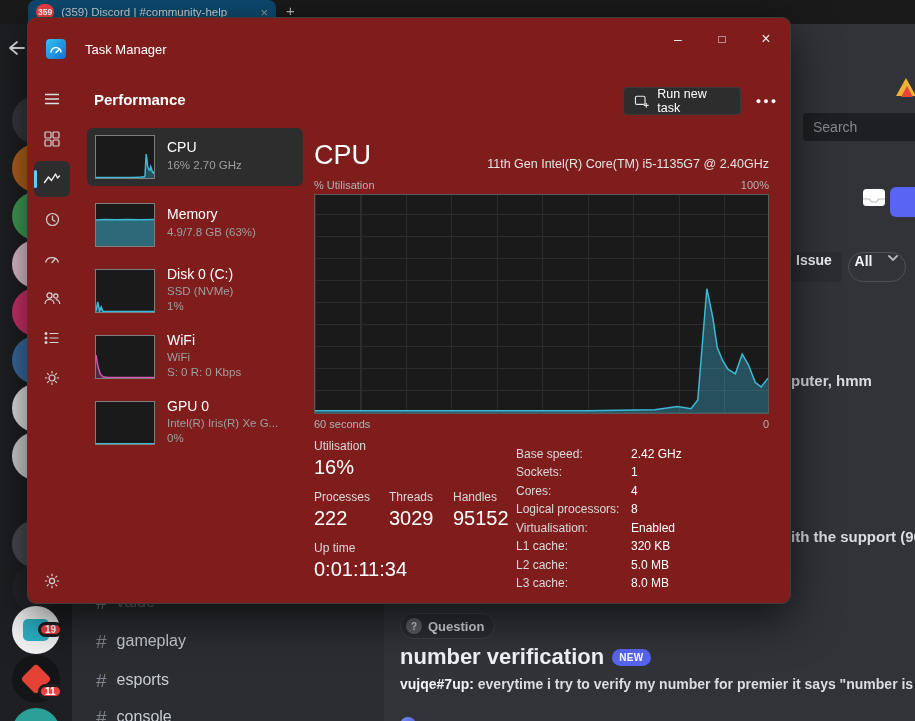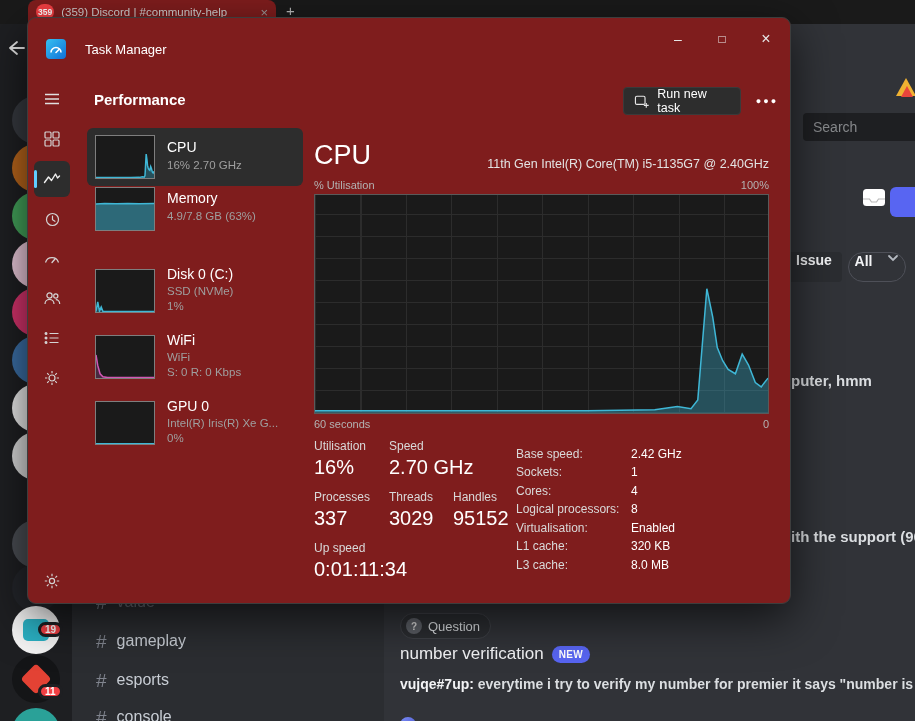--- a/index.html
+++ b/index.html
@@ -2,21 +2,21 @@
 <html><head>
 <meta charset="utf-8">
 <style>
   * { margin:0; padding:0; box-sizing:border-box; }
   html,body { background:#111; }
   body, input, button { font-family:"Liberation Sans","DejaVu Sans",sans-serif; }
   .stage { position:relative; width:915px; height:721px; overflow:hidden; background:#313338; }
 
   
   .tabbar { position:absolute; left:0; top:0; width:915px; height:24px; background:#1a1a1a; z-index:3; }
-  .tab { position:absolute; left:28px; top:0; width:248px; height:24px; background:#7f1d1d; border-radius:8px 8px 0 0; display:flex; align-items:center; gap:7px; padding:0 8px; }
+  .tab { position:absolute; left:28px; top:0; width:248px; height:24px; background:#0c4a6e; border-radius:8px 8px 0 0; display:flex; align-items:center; gap:7px; padding:0 8px; }
   .tab-badge { min-width:17px; height:16px; border-radius:9px; background:#f23f43; color:#fff; font-size:8.5px; font-weight:700; display:flex; align-items:center; justify-content:center; padding:0 2px; }
   .tab-title { flex:1; font-size:11.5px; color:#d2d2d2; white-space:nowrap; overflow:hidden; }
   .tab-close { color:#9d9d9d; font-size:13px; line-height:1; }
   .newtab { position:absolute; left:286px; top:3px; color:#bdbdbd; font-size:15px; line-height:1; }
 
   
   .rail { position:absolute; left:0; top:24px; width:72px; height:697px; background:#1e1f22; z-index:1; }
   .srv { position:absolute; left:12px; width:48px; height:48px; border-radius:50%; }
   .srv-badge { position:absolute; min-width:16px; height:15px; padding:0 4px; background:#f23f43; border:3px solid #1e1f22; border-radius:10px; color:#fff; font-size:10px; font-weight:700; display:flex; align-items:center; justify-content:center; z-index:2; }
 
@@ -28,23 +28,23 @@
   .chname.struck { color:#6d6f78; text-decoration:line-through; }
 
   
   .mainarea { position:absolute; left:384px; top:24px; width:531px; height:697px; background:#313338; z-index:1; }
   .dsearch { position:absolute; left:419px; top:89px; width:130px; height:28px; background:#1e1f22; border:none; border-radius:4px; color:#dbdee1; font-size:14px; padding:0 10px; outline:none; }
   .dsearch::placeholder { color:#87898c; }
   .tri { position:absolute; width:0; height:0; border-left:10px solid transparent; border-right:10px solid transparent; }
   .pillbtn { position:absolute; display:flex; align-items:flex-start; justify-content:center; }
   .qpill { position:absolute; left:16px; top:589px; height:26px; padding:0 10px 0 5px; border:1px solid #3f4147; background:#2b2d31; border-radius:13px; display:flex; align-items:center; gap:6px; }
   .qcirc { width:16px; height:16px; border-radius:50%; background:#5c5f66; color:#dcdcdc; font-size:10px; font-weight:700; display:flex; align-items:center; justify-content:center; }
-  .qlabel { font-size:13px; color:#dbdee1; font-weight:400; }
+  .qlabel { font-size:13px; color:#dbdee1; font-weight:700; }
   .post-title-row { position:absolute; left:16px; top:620px; display:flex; align-items:center; gap:8px; }
-  .post-title { font-size:17px; font-weight:400; color:#f2f3f5; }
+  .post-title { font-size:22px; font-weight:700; color:#f2f3f5; }
   .new-badge { background:#5865f2; color:#fff; font-size:10px; font-weight:800; letter-spacing:.4px; padding:3px 7px; border-radius:9px; }
   .post-preview { position:absolute; left:16px; top:652px; width:514px; font-size:14px; color:#dbdee1; font-weight:600; white-space:nowrap; overflow:hidden; }
   .post-preview b { color:#f2f3f5; font-weight:700; }
   .post-meta { position:absolute; left:16px; top:676px; display:flex; align-items:center; gap:6px; }
   .meta-avatar { width:16px; height:16px; border-radius:50%; background:linear-gradient(135deg,#7a8cf8,#4752c4); }
   .meta-count { font-size:13px; font-weight:700; color:#dbdee1; }
   .meta-dot { font-size:11px; color:#80848e; }
   .meta-time { font-size:13px; color:#949ba4;margin-top:35px; }
   .frag { position:absolute; font-size:15px; font-weight:600; color:#dbdee1; white-space:nowrap; }
 
@@ -292,21 +292,21 @@
     <div class="perf-item sel" style="top:110px;height:58px">
       <div class="mini" style="top:7px">
           <svg viewBox="0 0 100 100" preserveAspectRatio="none">
             <polygon points="0,100 0.00,99.00 60.00,99.00 75.00,98.50 80.00,97.00 83.00,98.00 84.50,94.00 86.50,43.00 87.80,56.00 88.80,70.00 90.00,76.00 91.20,80.00 92.80,82.00 94.30,73.00 95.70,78.00 97.20,86.00 98.50,88.00 100.00,84.00 100,100" fill="#3fb7d6" opacity="0.35"></polygon>
             <polyline points="0.00,99.00 60.00,99.00 75.00,98.50 80.00,97.00 83.00,98.00 84.50,94.00 86.50,43.00 87.80,56.00 88.80,70.00 90.00,76.00 91.20,80.00 92.80,82.00 94.30,73.00 95.70,78.00 97.20,86.00 98.50,88.00 100.00,84.00" fill="none" stroke="#3fb7d6" stroke-width="1.5" vector-effect="non-scaling-stroke"></polyline>
           </svg>
         </div>
       <div class="pi-name" style="top:11px">CPU</div>
       <div class="pi-sub" style="top:31px">16% 2.70 GHz</div>
     </div>
-    <div class="perf-item" style="top:164px;height:54px">
+    <div class="perf-item" style="top:180px;height:54px">
       <div class="mini" style="top:5px">
           <svg viewBox="0 0 100 100" preserveAspectRatio="none">
             <polygon points="0,100 0.00,38.00 15.00,37.00 35.00,37.50 55.00,37.00 75.00,37.50 100.00,37.00 100,100" fill="#3fb7d6" opacity="0.5"></polygon>
             <polyline points="0.00,38.00 15.00,37.00 35.00,37.50 55.00,37.00 75.00,37.50 100.00,37.00" fill="none" stroke="#3fb7d6" stroke-width="1.5" vector-effect="non-scaling-stroke"></polyline>
           </svg>
         </div>
       <div class="pi-name" style="top:8px">Memory</div>
       <div class="pi-sub" style="top:28px">4.9/7.8 GB (63%)</div>
     </div>
     <div class="perf-item" style="top:242px;height:62px">
@@ -356,38 +356,34 @@
         </svg>
       </div>
 
     <div class="ax" style="left:286px;top:400px">60 seconds</div>
     <div class="ax" style="left:690px;top:400px;width:51px;text-align:right">0</div>
 
     <div class="stat" style="left:286px;top:421px">
       <span class="lb">Utilisation</span>
       <span class="vl">16%</span>
     </div>
-    <div class="stat" style="left:361px;top:421px">
-      <span class="lb">Speed</span>
-      <span class="vl">2.70 GHz</span>
-    </div>
     <div class="stat" style="left:286px;top:472px">
       <span class="lb">Processes</span>
-      <span class="vl">337</span>
+      <span class="vl">222</span>
     </div>
     <div class="stat" style="left:361px;top:472px">
       <span class="lb">Threads</span>
       <span class="vl">3029</span>
     </div>
     <div class="stat" style="left:425px;top:472px">
       <span class="lb">Handles</span>
       <span class="vl">95152</span>
     </div>
     <div class="stat" style="left:286px;top:523px">
-      <span class="lb">Up speed</span>
+      <span class="lb">Up time</span>
       <span class="vl">0:01:11:34</span>
     </div>
 
     <div class="dtl">
       <div class="row">
           <span class="dl">Base speed:</span>
           <span class="dv">2.42 GHz</span>
         </div>
       <div class="row">
           <span class="dl">Sockets:</span>
@@ -403,20 +399,24 @@
         </div>
       <div class="row">
           <span class="dl">Virtualisation:</span>
           <span class="dv">Enabled</span>
         </div>
       <div class="row">
           <span class="dl">L1 cache:</span>
           <span class="dv">320 KB</span>
         </div>
       <div class="row">
+          <span class="dl">L2 cache:</span>
+          <span class="dv">5.0 MB</span>
+        </div>
+      <div class="row">
           <span class="dl">L3 cache:</span>
           <span class="dv">8.0 MB</span>
         </div>
     </div>
 
   </div>
 
 </div>
 
 </body></html>

